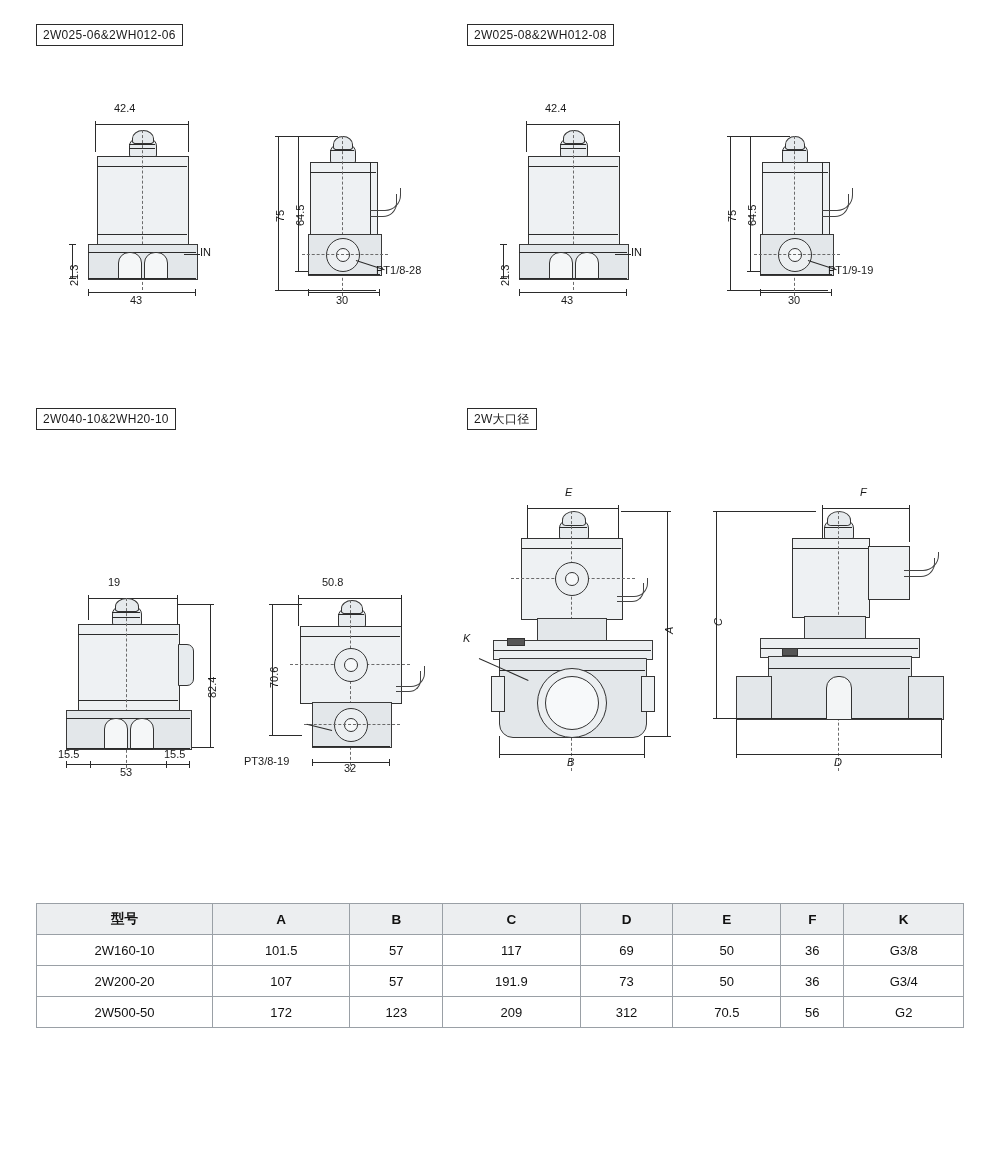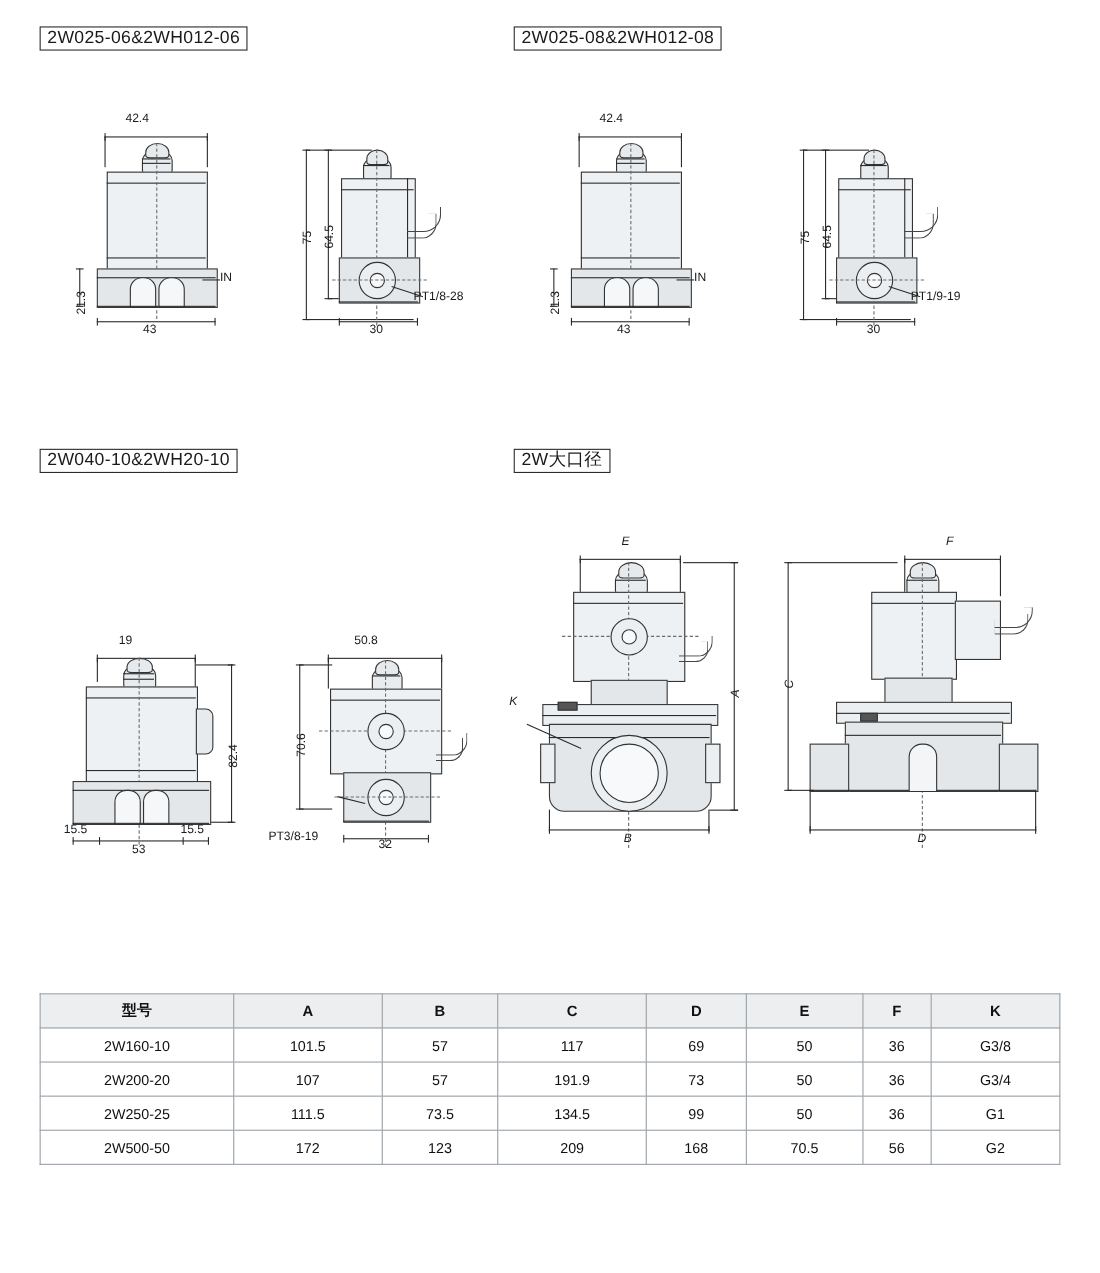--- a/index.html
+++ b/index.html
@@ -6,21 +6,21 @@
   body{
     width:1000px;height:1157px;background:#ffffff;
     font-family:"Liberation Sans", sans-serif;
     color:#1a1a1a;position:relative;overflow:hidden;
   }
   .page{position:relative;width:1000px;height:1157px;}
 
   
   .sec-title{
     position:absolute;border:1px solid #2b2b2b;background:#fff;
-    font-size:16px;line-height:18px;padding:1px 6px;white-space:nowrap;
+    font-size:12px;line-height:18px;padding:1px 6px;white-space:nowrap;
     letter-spacing:.3px;
   }
 
   
   .dwg{position:absolute;}
   .ln{position:absolute;background:#2b2b2b;}
   .hl{height:1px;}
   .vl{width:1px;}
   .dash-h{position:absolute;height:0;border-top:1px dashed #6b6b6b;}
   .dash-v{position:absolute;width:0;border-left:1px dashed #6b6b6b;}
@@ -449,35 +449,25 @@
           <td>2W200-20</td>
           <td>107</td>
           <td>57</td>
           <td>191.9</td>
           <td>73</td>
           <td>50</td>
           <td>36</td>
           <td>G3/4</td>
         </tr>
         <tr>
-          <td>2W250-25</td>
-          <td>111.5</td>
-          <td>73.5</td>
-          <td>134.5</td>
-          <td>99</td>
-          <td>50</td>
-          <td>36</td>
-          <td>G1</td>
-        </tr>
-        <tr>
           <td>2W500-50</td>
           <td>172</td>
           <td>123</td>
           <td>209</td>
-          <td>168</td>
+          <td>312</td>
           <td>70.5</td>
           <td>56</td>
           <td>G2</td>
         </tr>
       </tbody>
   </table>
 
 </div>
 
 </body></html>

